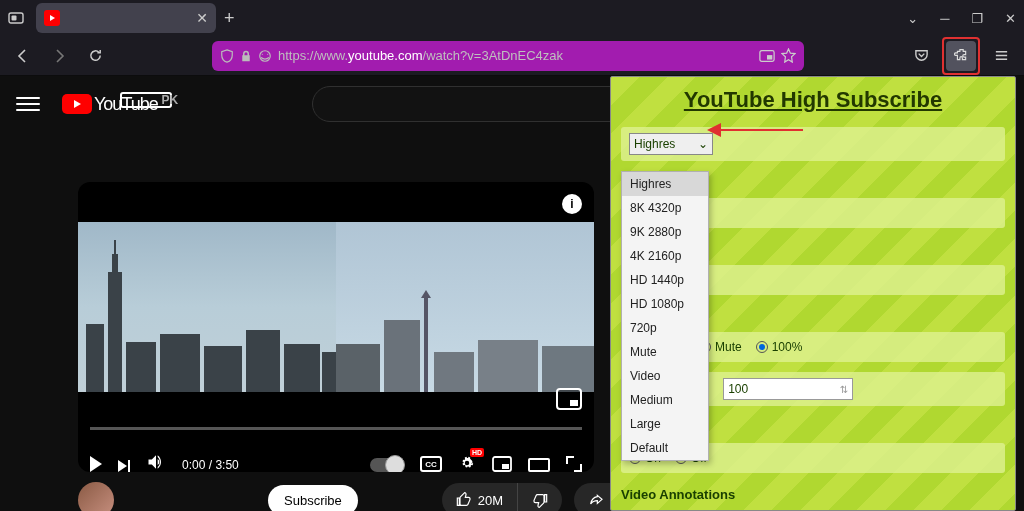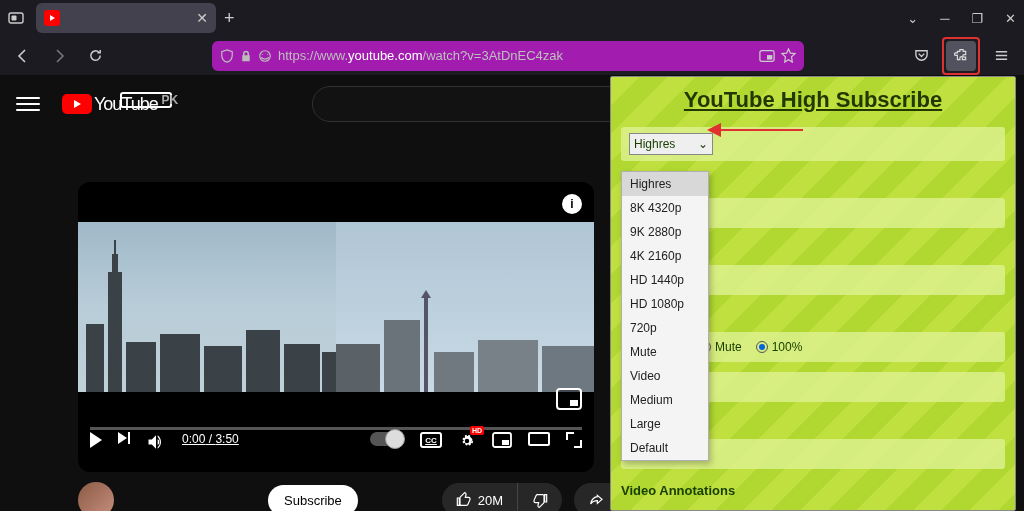--- a/index.html
+++ b/index.html
@@ -114,21 +114,21 @@
   .rb2{position:absolute;bottom:0;left:48px;width:36px;height:72px;background:#6a727a;}
   .rb3{position:absolute;bottom:0;left:88px;width:4px;height:96px;background:#556;}
   .rb3::before{content:"";position:absolute;top:-6px;left:-3px;width:10px;height:8px;background:#556;clip-path:polygon(50% 0,100% 100%,0 100%);}
   .rb4{position:absolute;bottom:0;left:98px;width:40px;height:40px;background:#707880;}
   .rb5{position:absolute;bottom:0;left:142px;width:60px;height:52px;background:#788088;}
   .rb6{position:absolute;bottom:0;left:206px;width:52px;height:46px;background:#6e7880;}
   .yt-info-badge{position:absolute; top:12px; right:12px; width:20px;height:20px;border-radius:50%;background:#fff;color:#000;display:flex;align-items:center;justify-content:center;font-size:12px;font-weight:bold;}
   .mini-player-badge{position:absolute; bottom:62px; right:12px; width:26px;height:22px;border:2px solid #fff;border-radius:4px;background:rgba(0,0,0,0.4);}
   .mini-player-badge::after{content:"";position:absolute;right:2px;bottom:2px;width:8px;height:6px;background:#fff;}
   .progress-bar{position:absolute;left:12px;right:12px;bottom:42px;height:3px;background:#555;}
-  .controls{position:absolute;left:0;right:0;bottom:0;height:40px;display:flex;align-items:flex-start;padding:0 12px;gap:16px;color:#fff;text-decoration:underline;}
+  .controls{position:absolute;left:0;right:0;bottom:0;height:40px;display:flex;align-items:flex-end;padding:0 12px;gap:16px;color:#fff;}
   .controls .play{width:0;height:0;border-left:12px solid #fff;border-top:8px solid transparent;border-bottom:8px solid transparent;}
   .controls .next{display:flex;align-items:center;}
   .controls .next::before{content:"";width:0;height:0;border-left:9px solid #fff;border-top:6px solid transparent;border-bottom:6px solid transparent;}
   .controls .next::after{content:"";width:2px;height:12px;background:#fff;margin-left:1px;}
   .controls .vol svg{width:20px;height:20px;fill:#fff;}
   .controls .time{font-size:12px;}
   .controls .spacer{flex:1;}
   .ctrl-btn{display:flex;align-items:center;justify-content:center;}
   .toggle{width:34px;height:14px;background:#555;border-radius:8px;position:relative;}
   .toggle::after{content:"";position:absolute;right:-1px;top:-3px;width:18px;height:18px;border-radius:50%;background:#ddd;border:1px solid #999;}
@@ -408,20 +408,23 @@
             <span>Mute</span>
           </label>
         <label>
             <span class="radio on"></span>
             <span>100%</span>
           </label>
       </div>
     </div>
     <div class="ext-field">
       <span style="margin-left:70px;">el</span>
+      <div class="num-input">
+          <span>100</span>
+        </div>
     </div>
 
     <div class="ext-section-label">V</div>
     <div class="ext-field">
       <div class="radio-row">
         <label>
             <span class="radio"></span>
             <span>On</span>
           </label>
         <label>

